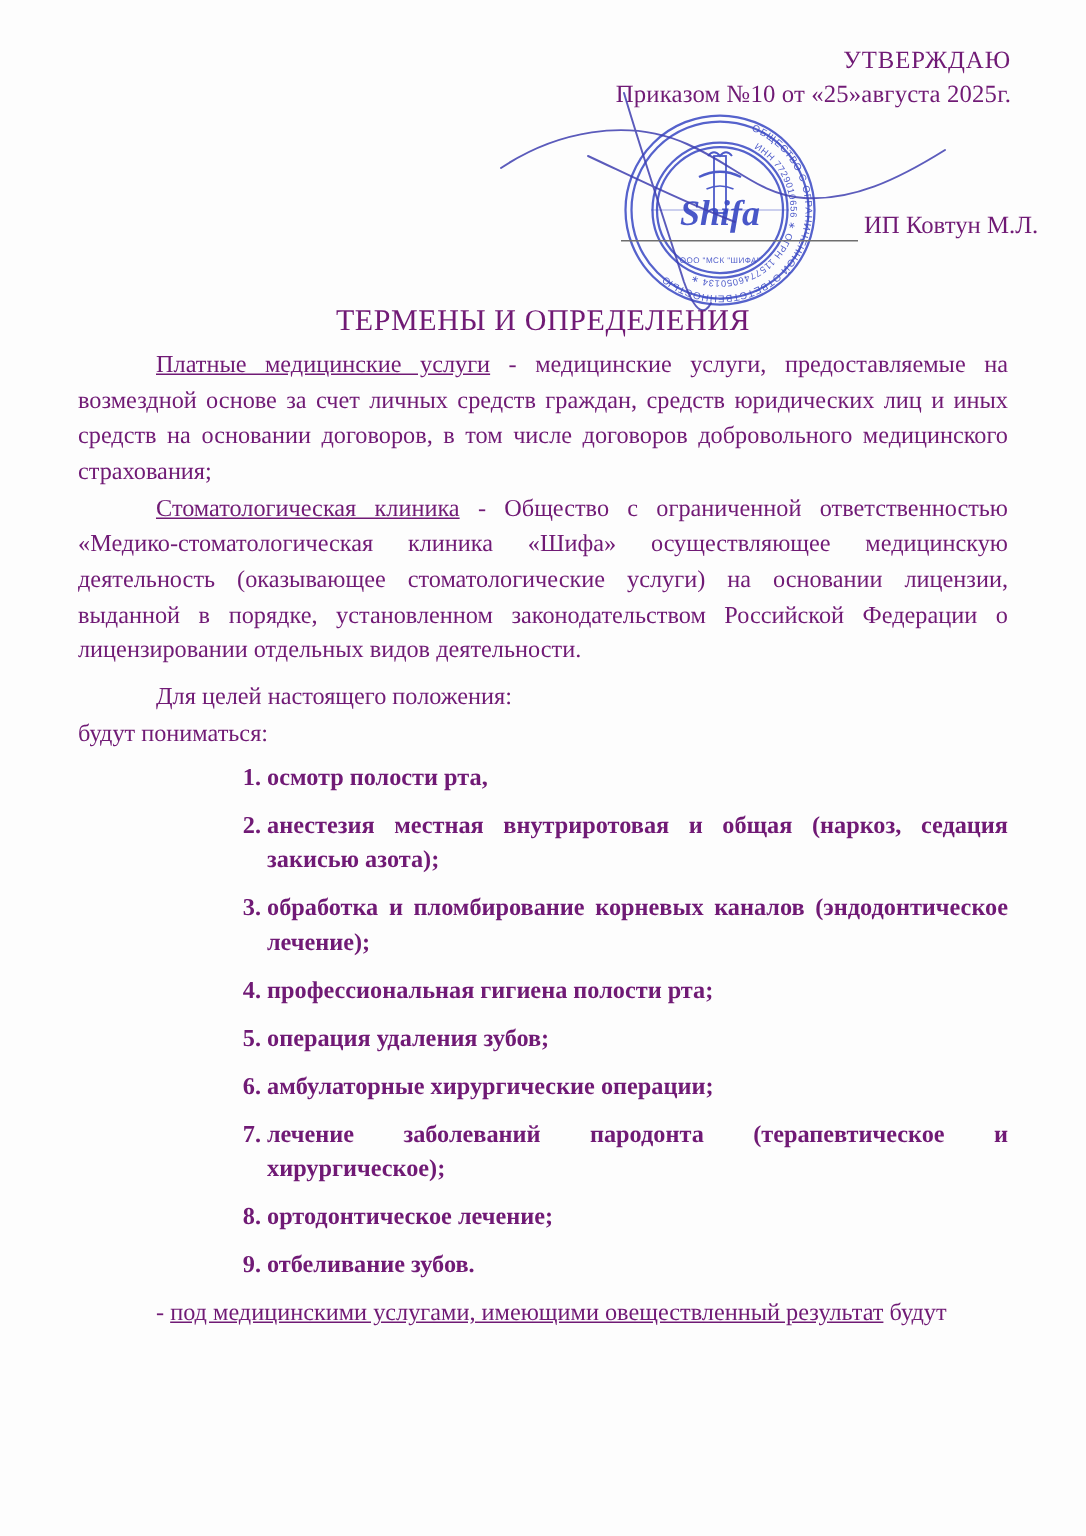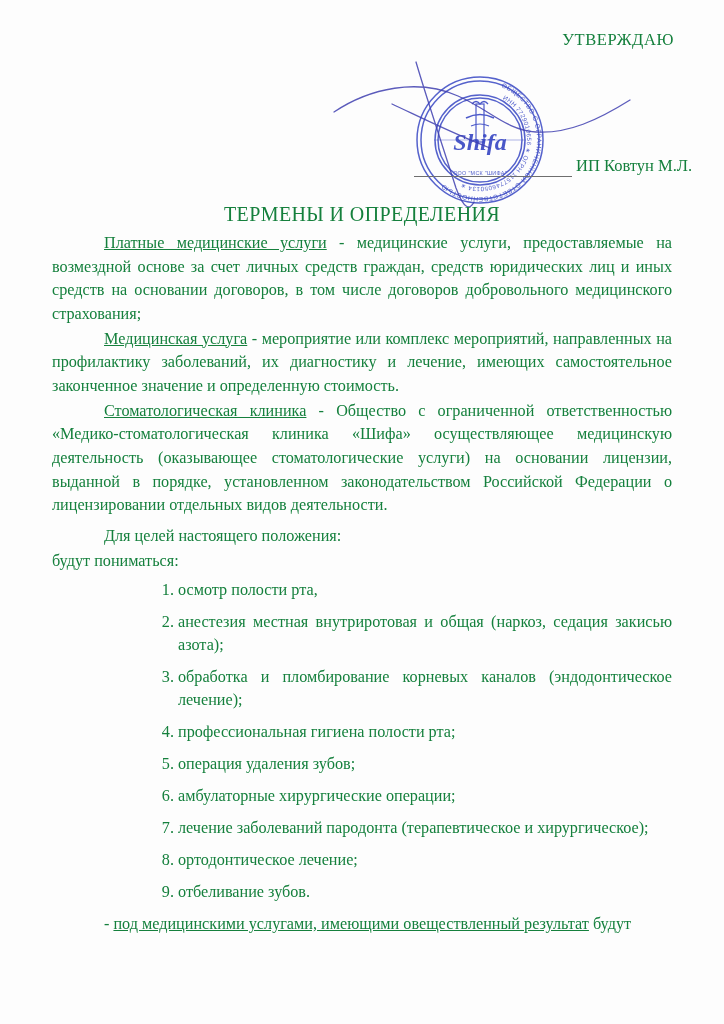--- a/index.html
+++ b/index.html
@@ -8,21 +8,21 @@
     padding: 0;
     background: #ffffff;
   }
   .page {
     position: relative;
     width: 724px;
     height: 1024px;
     background: #fdfdfd;
     overflow: hidden;
     font-family: "Liberation Serif", "DejaVu Serif", serif;
-    color: #15803d;
+    color: #701a75;
     box-sizing: border-box;
   }
 
   
   .approval {
     position: absolute;
     left: 330px;
     top: 28px;
     width: 344px;
     text-align: right;
@@ -40,21 +40,20 @@
     white-space: nowrap;
   }
 
   
   .signature-row {
     position: absolute;
     left: 330px;
     top: 138px;
     width: 344px;
     height: 30px;
-    margin-top: 16px;
   }
   .sign-line {
     position: absolute;
     left: 84px;
     top: 22px;
     width: 158px;
     height: 0;
     border-bottom: 1px solid #6e6e6e;
   }
   .signatory-name {
@@ -124,20 +123,21 @@
     margin: 0 0 2px 0;
     text-indent: 0;
     text-align: left;
   }
 
   ol.services {
     margin: 6px 0 4px 0;
     padding: 0 0 0 104px;
     list-style: none;
     counter-reset: svc;
+    font-weight: bold;
   }
   ol.services > li {
     position: relative;
     counter-increment: svc;
     text-align: justify;
     margin-bottom: 9px;
     padding-left: 22px;
     line-height: 1.42;
   }
   ol.services > li::before {
@@ -149,20 +149,21 @@
     text-align: right;
   }
 </style>
 </head>
 <body>
 
 <div class="page">
 
   <div class="approval">
     <span class="line-utverzhdayu">УТВЕРЖДАЮ</span>
+    <span class="line-order">Приказом №10  от «25»августа 2025г.</span>
   </div>
 
   <div class="stamp">
     <svg viewBox="0 0 132 132" xmlns="http://www.w3.org/2000/svg">
       <defs>
         <path id="ringOuter" d="M66,66 m0,-57 a57,57 0 1,1 -0.1,0"></path>
         <path id="ringInner" d="M66,66 m0,-47 a47,47 0 1,1 -0.1,0"></path>
         <path id="ringBottom" d="M66,66 m0,52 a52,52 0 1,0 0.1,0"></path>
       </defs>
       <g fill="none" stroke="#3a49c4" stroke-width="1.5" opacity="0.86">
@@ -215,23 +216,20 @@
   </div>
 
   <div class="doc-title">ТЕРМЕНЫ И ОПРЕДЕЛЕНИЯ</div>
 
   <div class="body">
 
     <p class="para">
       <span class="term">Платные медицинские услуги</span><span> - медицинские услуги, предоставляемые на возмездной основе за счет личных средств граждан, средств юридических лиц и иных средств на основании договоров, в том числе договоров добровольного медицинского страхования;</span>
     </p>
 
-    <p class="para">
-      <span class="term">Медицинская услуга</span><span> -  мероприятие или комплекс мероприятий, направленных на профилактику заболеваний, их диагностику и лечение, имеющих самостоятельное законченное значение и определенную стоимость.</span>
-    </p>
 
 
     <p class="para">
       <span class="term">Стоматологическая клиника</span><span> - Общество с ограниченной ответственностью «Медико-стоматологическая клиника «Шифа» осуществляющее медицинскую деятельность (оказывающее стоматологические услуги) на основании лицензии, выданной в порядке, установленном законодательством Российской Федерации о лицензировании отдельных видов деятельности.</span>
     </p>
 
     <p class="lead-in">Для целей настоящего положения:</p>
 
     <p class="lead-cont">будут пониматься:</p>
 

